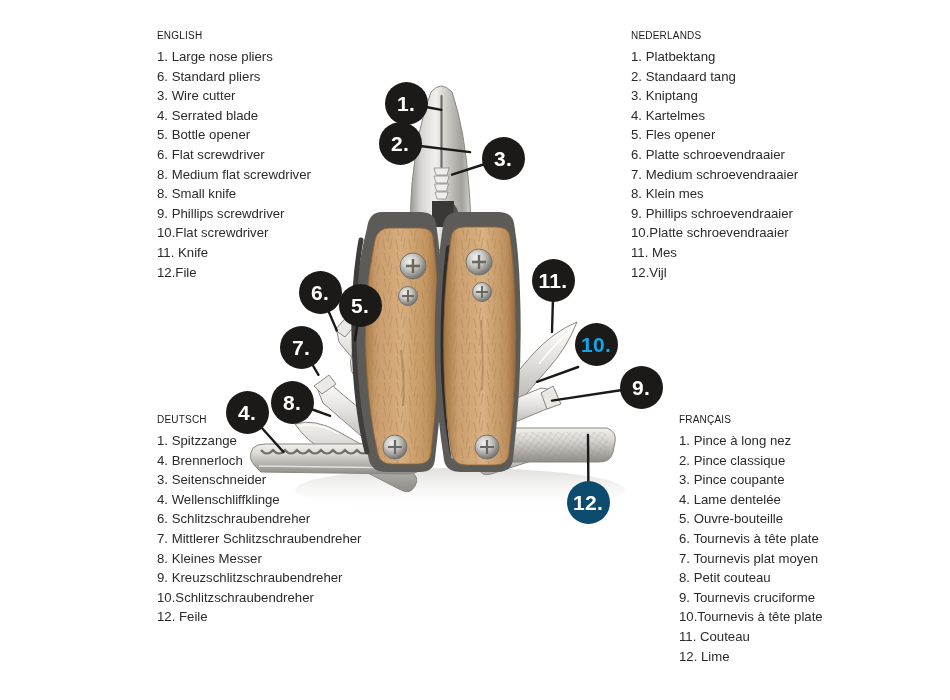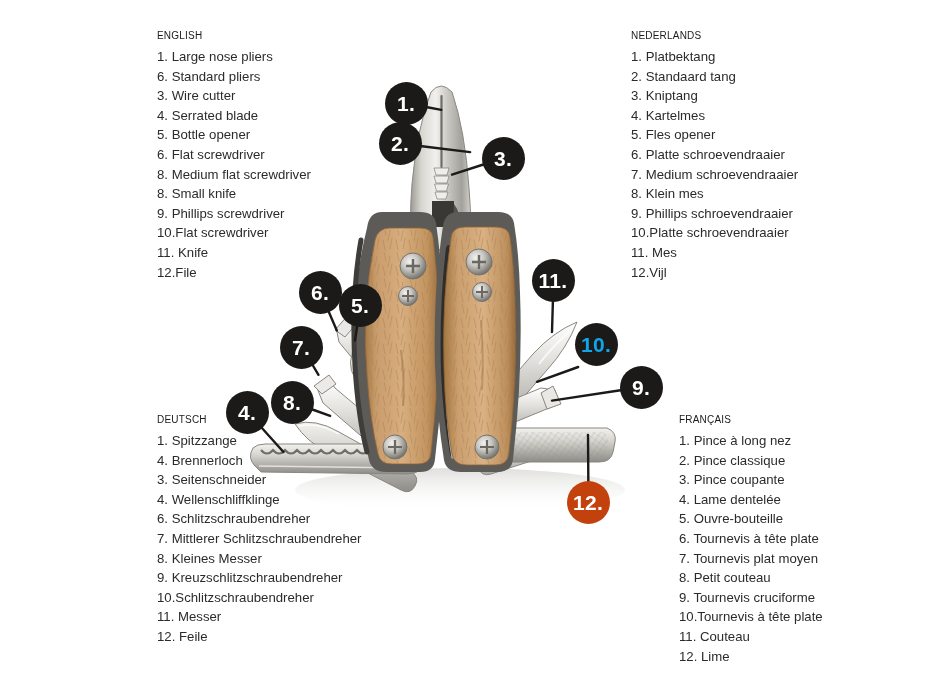--- a/index.html
+++ b/index.html
@@ -319,21 +319,21 @@
       <div class="badge" style="left: 379px; top: 122px; background: rgb(27, 26, 25); color: rgb(255, 255, 255);">2.</div>
       <div class="badge" style="left: 482px; top: 137px; background: rgb(27, 26, 25); color: rgb(255, 255, 255);">3.</div>
       <div class="badge" style="left: 226px; top: 391px; background: rgb(27, 26, 25); color: rgb(255, 255, 255);">4.</div>
       <div class="badge" style="left: 339px; top: 284px; background: rgb(27, 26, 25); color: rgb(255, 255, 255);">5.</div>
       <div class="badge" style="left: 299px; top: 271px; background: rgb(27, 26, 25); color: rgb(255, 255, 255);">6.</div>
       <div class="badge" style="left: 280px; top: 326px; background: rgb(27, 26, 25); color: rgb(255, 255, 255);">7.</div>
       <div class="badge" style="left: 271px; top: 381px; background: rgb(27, 26, 25); color: rgb(255, 255, 255);">8.</div>
       <div class="badge" style="left: 620px; top: 366px; background: rgb(27, 26, 25); color: rgb(255, 255, 255);">9.</div>
       <div class="badge" style="left: 575px; top: 323px; background: rgb(27, 26, 25); color: #0ea5e9;">10.</div>
       <div class="badge" style="left: 532px; top: 259px; background: rgb(27, 26, 25); color: rgb(255, 255, 255);">11.</div>
-      <div class="badge" style="left: 567px; top: 481px; background: #c2410c; color: rgb(255, 255, 255);">12.</div>
+      <div class="badge" style="left: 567px; top: 481px; background: #0c4a6e; color: rgb(255, 255, 255);">12.</div>
     </div>
 
   <div class="lang" id="lang-en">
     <div class="lang-title">ENGLISH</div>
     <ol>
         <li>1. Large nose pliers</li>
         <li>6. Standard pliers</li>
         <li>3. Wire cutter</li>
         <li>4. Serrated blade</li>
         <li>5. Bottle opener</li>
@@ -370,21 +370,20 @@
     <ol>
         <li>1. Spitzzange</li>
         <li>4. Brennerloch</li>
         <li>3. Seitenschneider</li>
         <li>4. Wellenschliffklinge</li>
         <li>6. Schlitzschraubendreher</li>
         <li>7. Mittlerer Schlitzschraubendreher</li>
         <li>8. Kleines Messer</li>
         <li>9. Kreuzschlitzschraubendreher</li>
         <li>10.Schlitzschraubendreher</li>
-        <li>11. Messer</li>
         <li>12. Feile</li>
       </ol>
   </div>
 
   <div class="lang" id="lang-fr">
     <div class="lang-title">FRANÇAIS</div>
     <ol>
         <li>1. Pince à long nez</li>
         <li>2. Pince classique</li>
         <li>3. Pince coupante</li>

